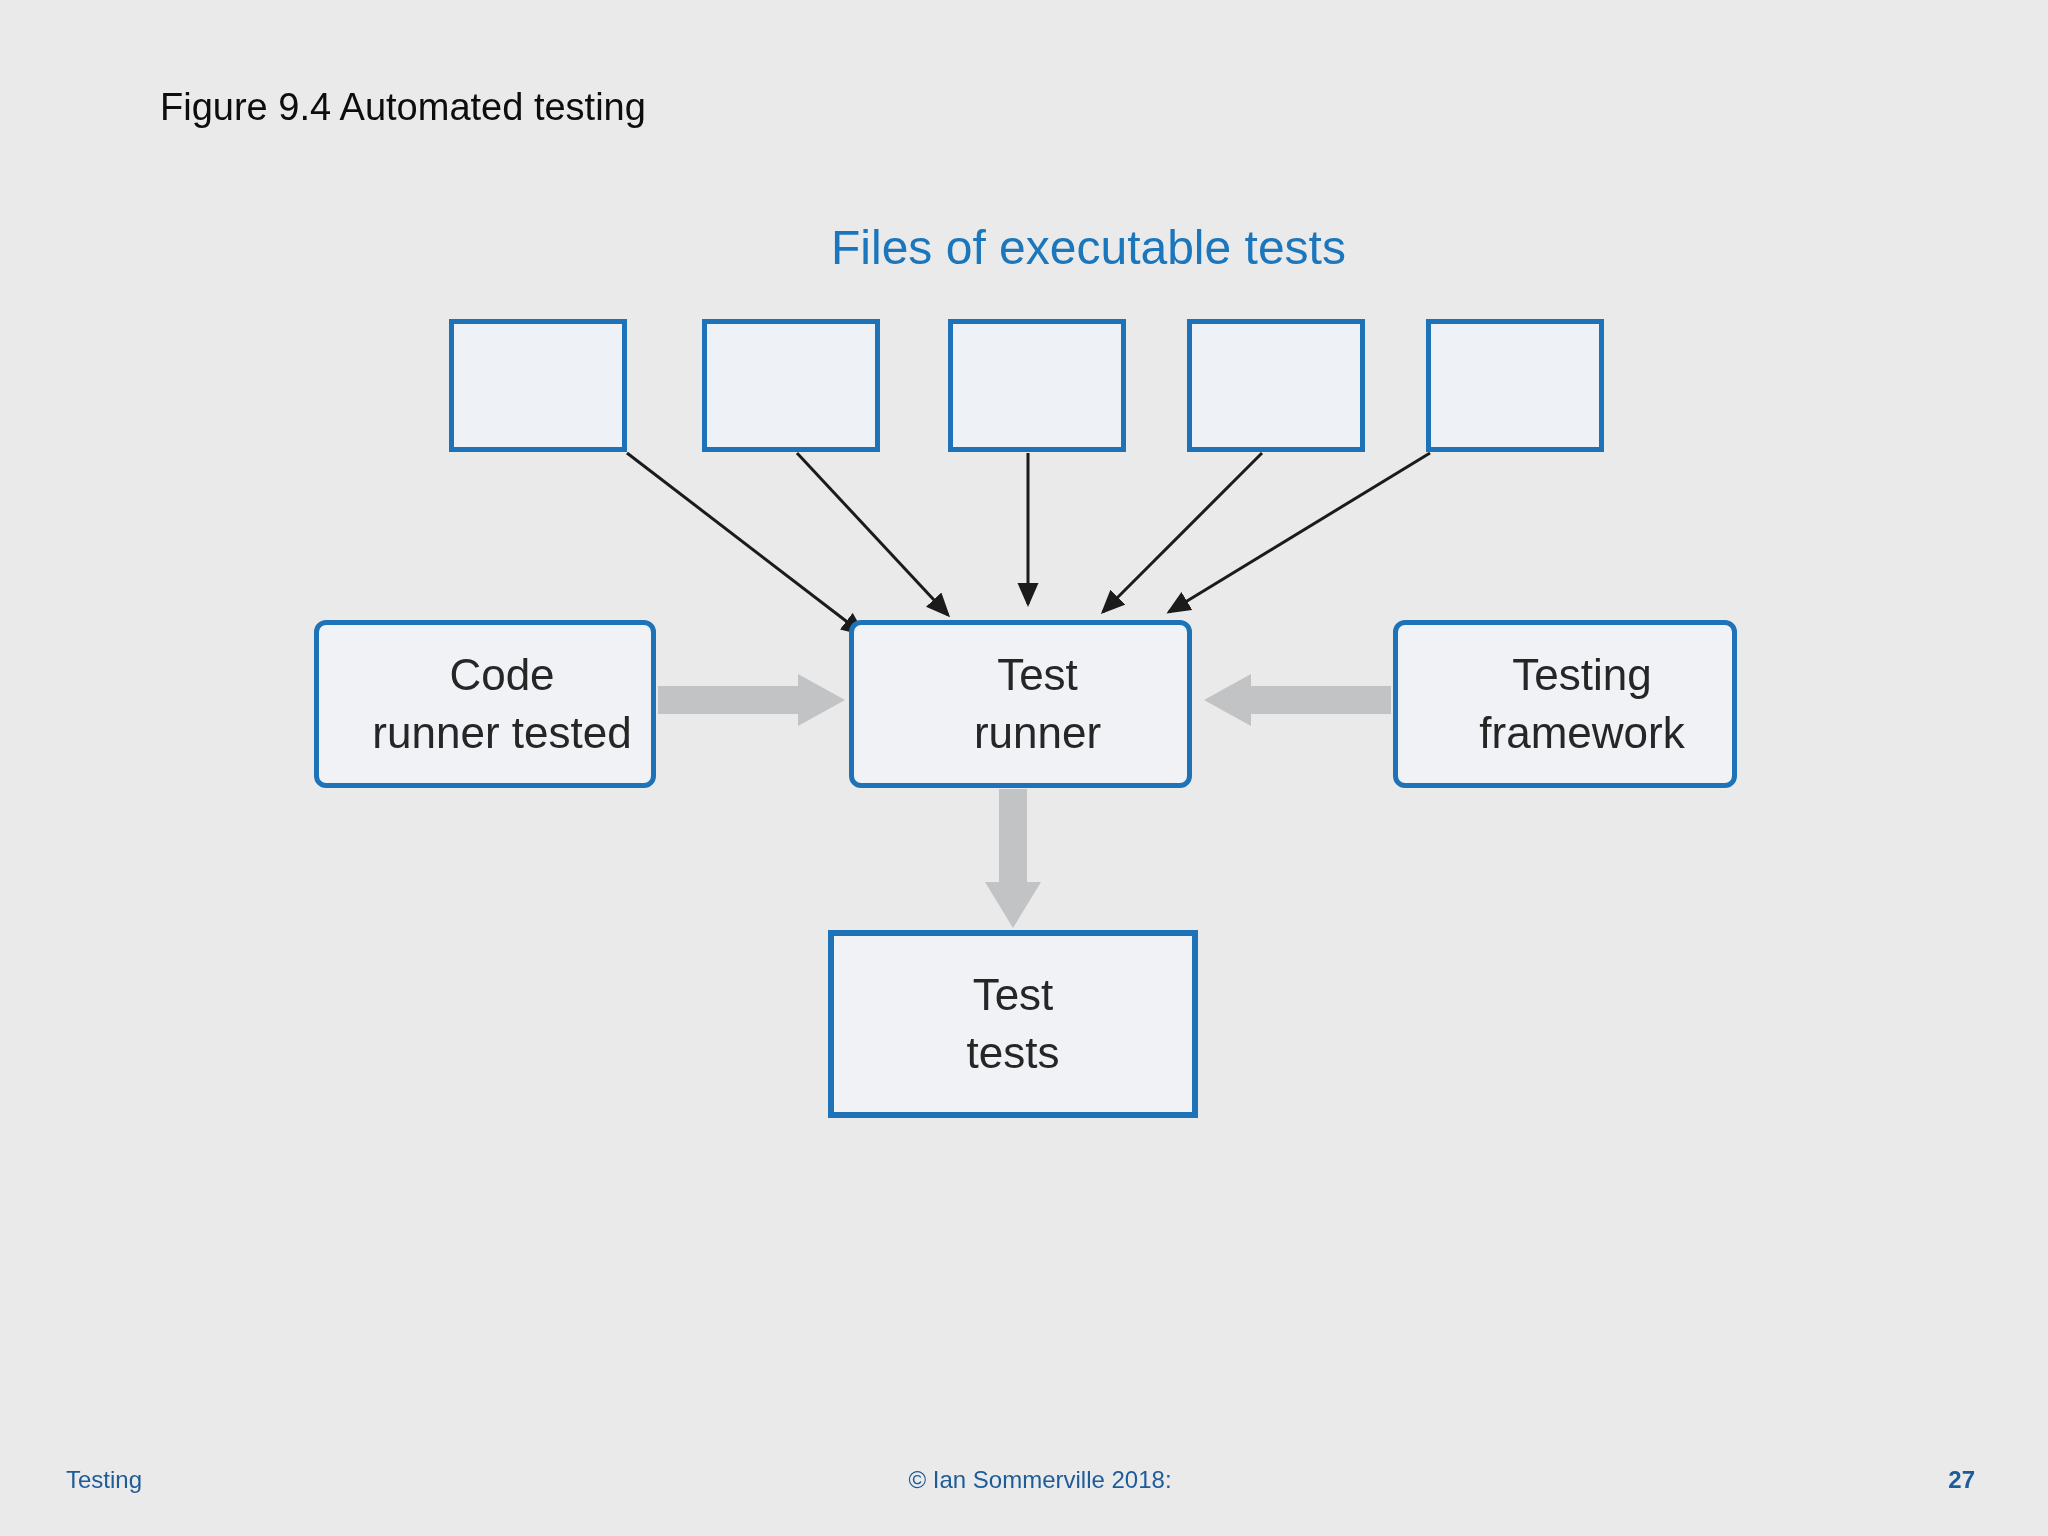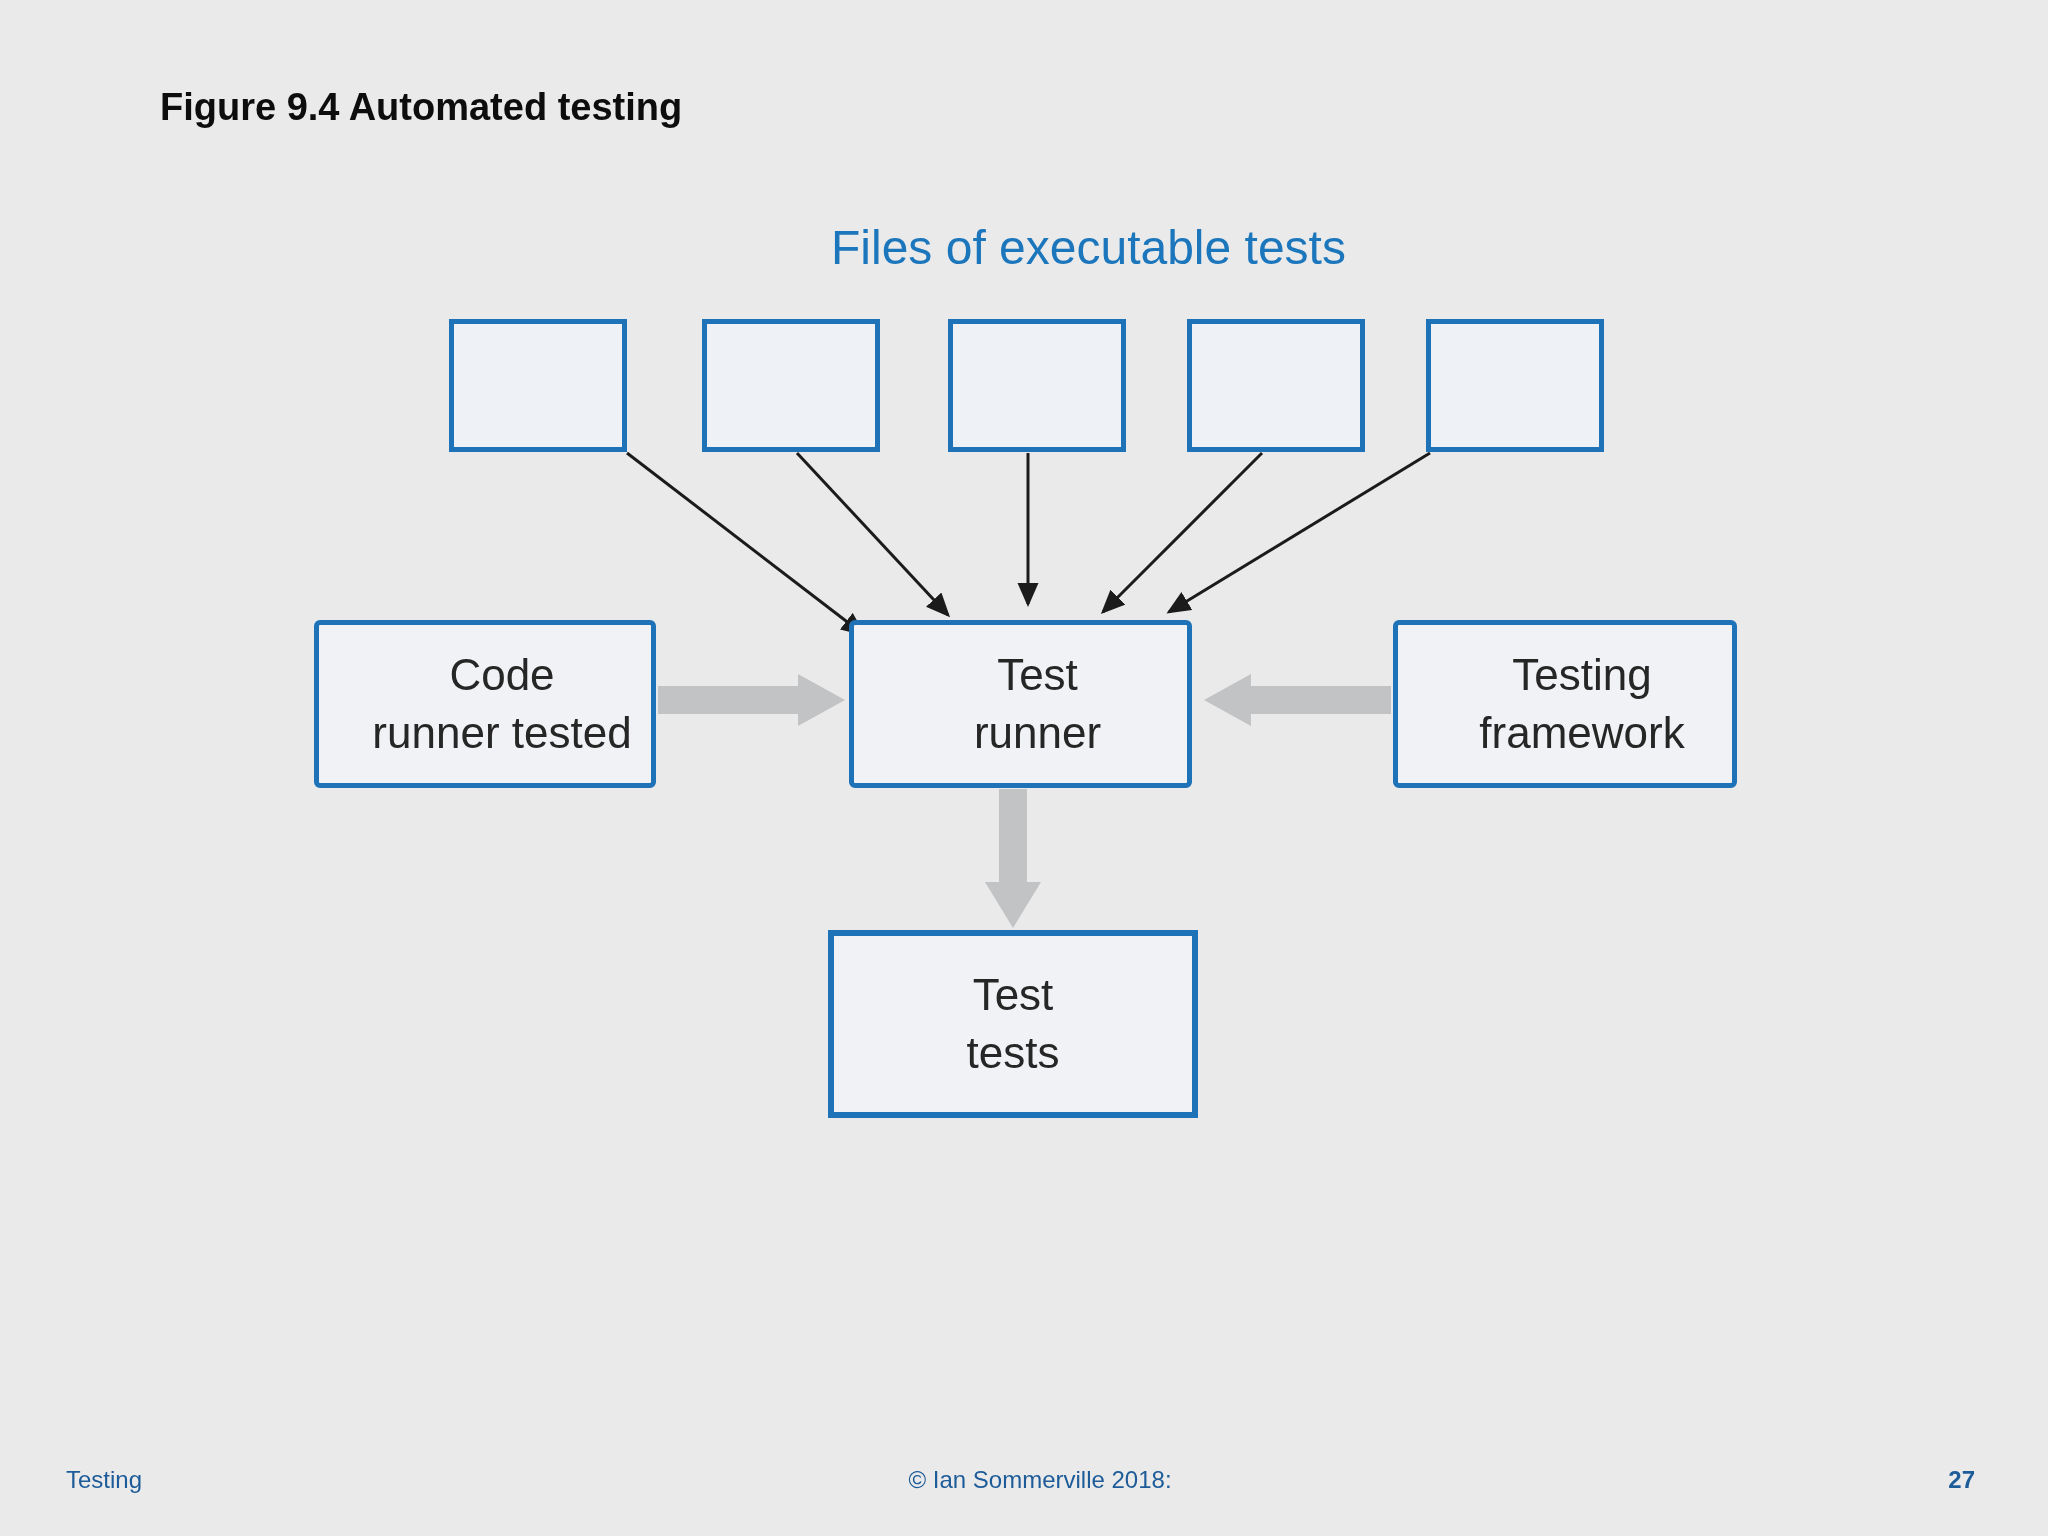--- a/index.html
+++ b/index.html
@@ -12,21 +12,21 @@
     background: var(--bg, #eaeaeb);
     overflow: hidden;
   }
 
   .figure-title {
     position: absolute;
     left: 160px;
     top: 86px;
     margin: 0;
     font-size: 38px;
-    font-weight: bold;
+    font-weight: normal;
     color: var(--title-black, #0d0d0d);
     letter-spacing: 0;
   }
 
   .diagram-heading {
     position: absolute;
     left: 812px;
     top: 220px;
     font-size: 48px;
     color: var(--heading-blue, #1b76bc);
@@ -51,21 +51,21 @@
     background: var(--node-fill, #f1f2f6);
     display: flex;
     flex-direction: column;
     align-items: center;
     justify-content: center;
     font-size: 44px;
     line-height: 58px;
     color: var(--text-dark, #262626);
     text-align: center;
   }
-  .node.rounded { border-radius: 6px; padding-left: 34px; }
+  .node.rounded { border-radius: 12px; padding-left: 34px; }
   .node.report  { border-width: 6px; }
 
   .arrow-layer {
     position: absolute;
     left: 0; top: 0;
     width: 2048px;
     height: 1536px;
     pointer-events: none;
   }
   .thin-arrow-line { stroke: var(--thin-arrow, #1b1b1b); stroke-width: 3; fill: none; }

